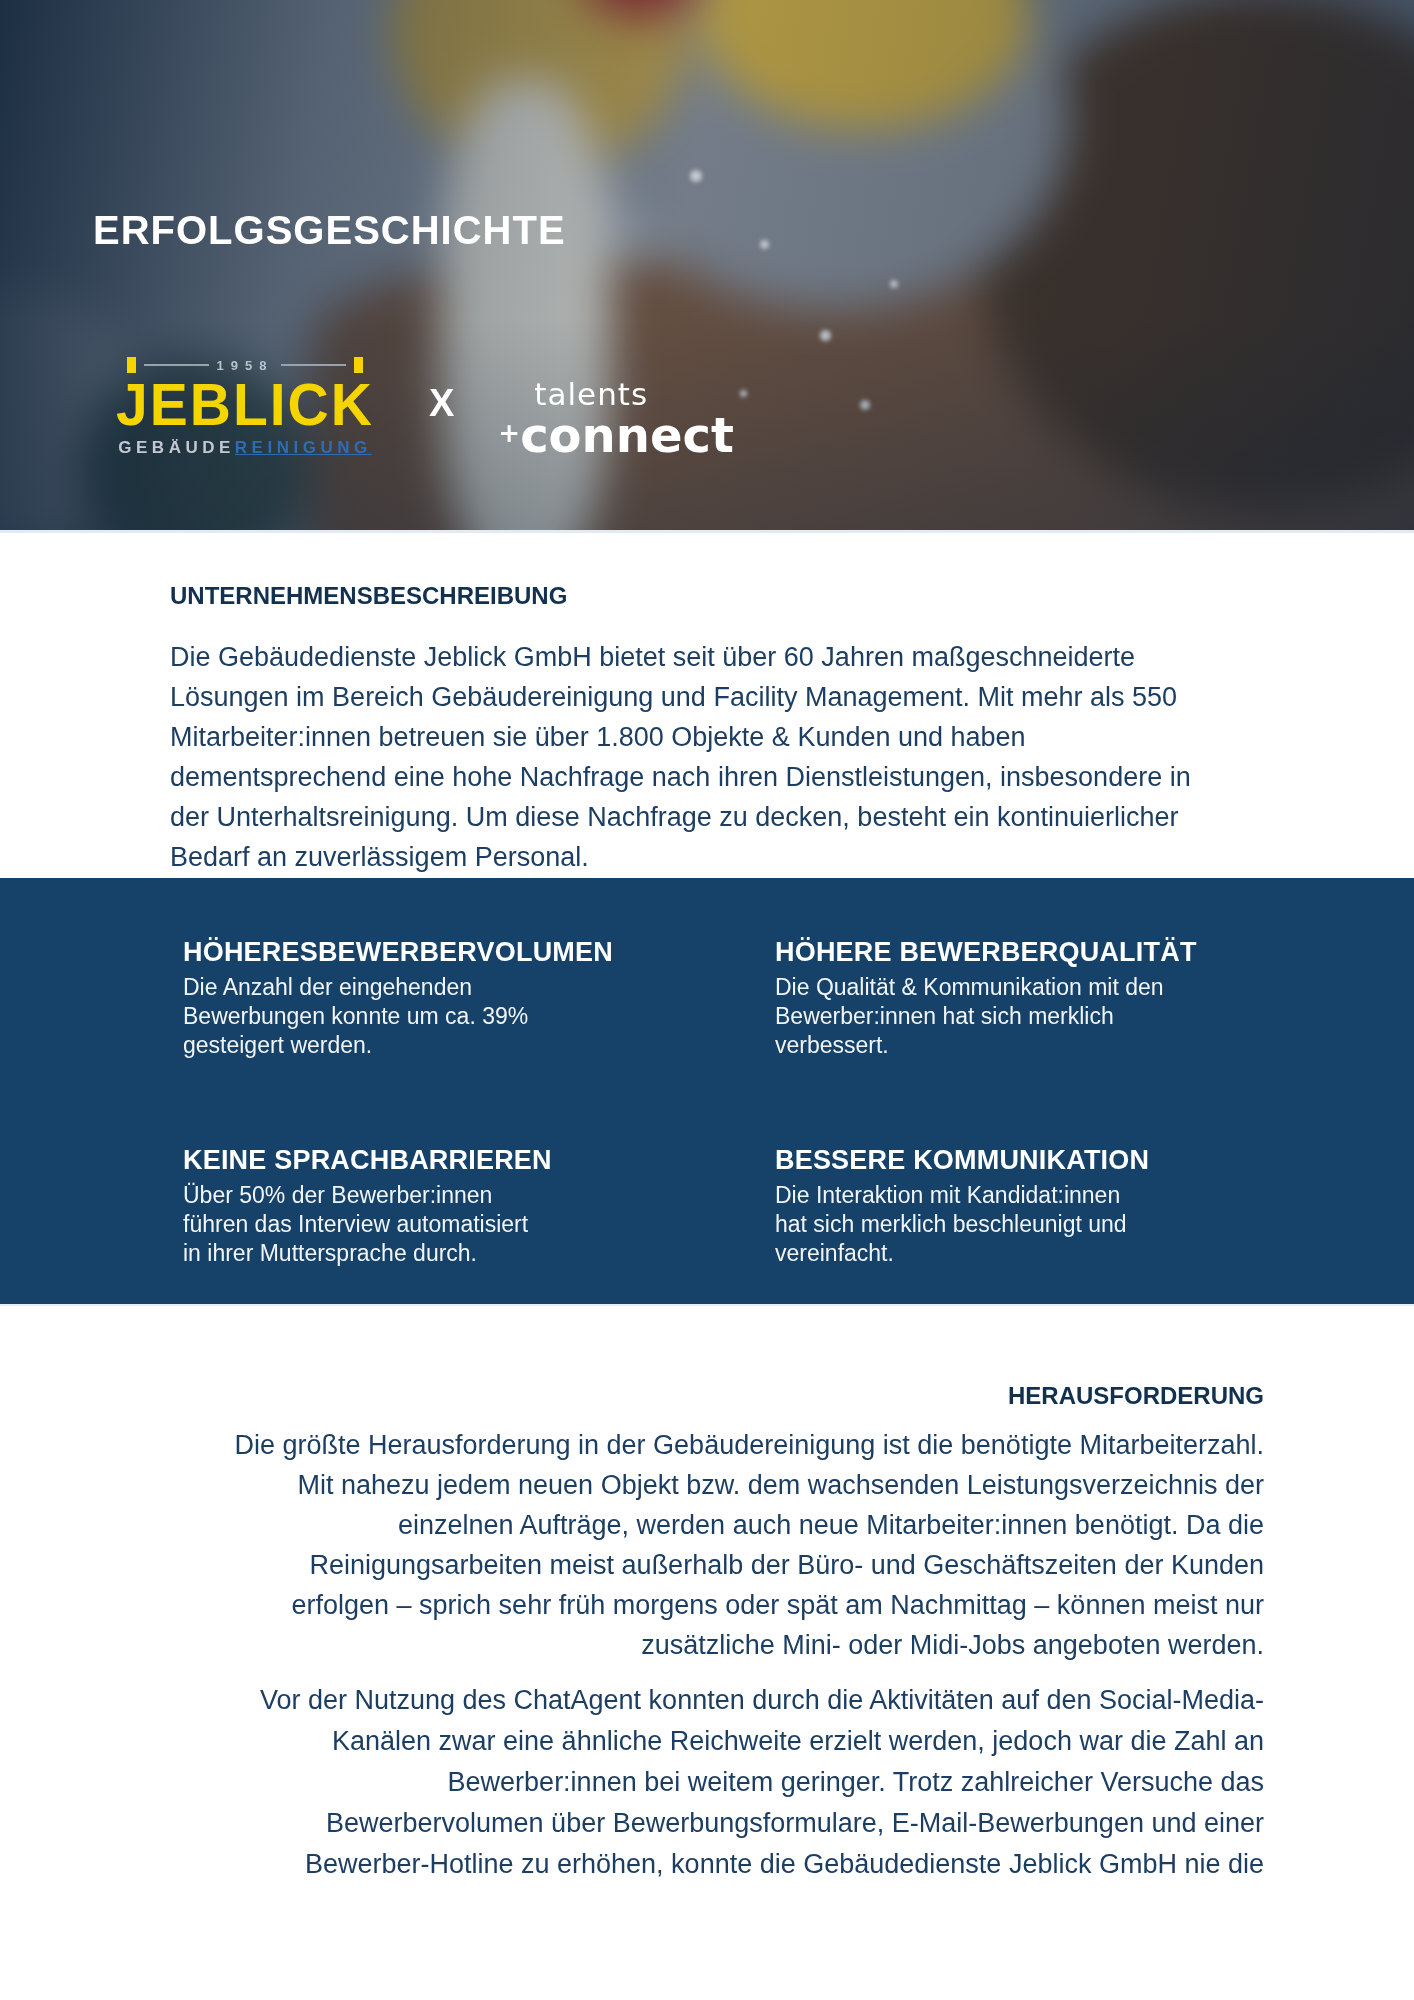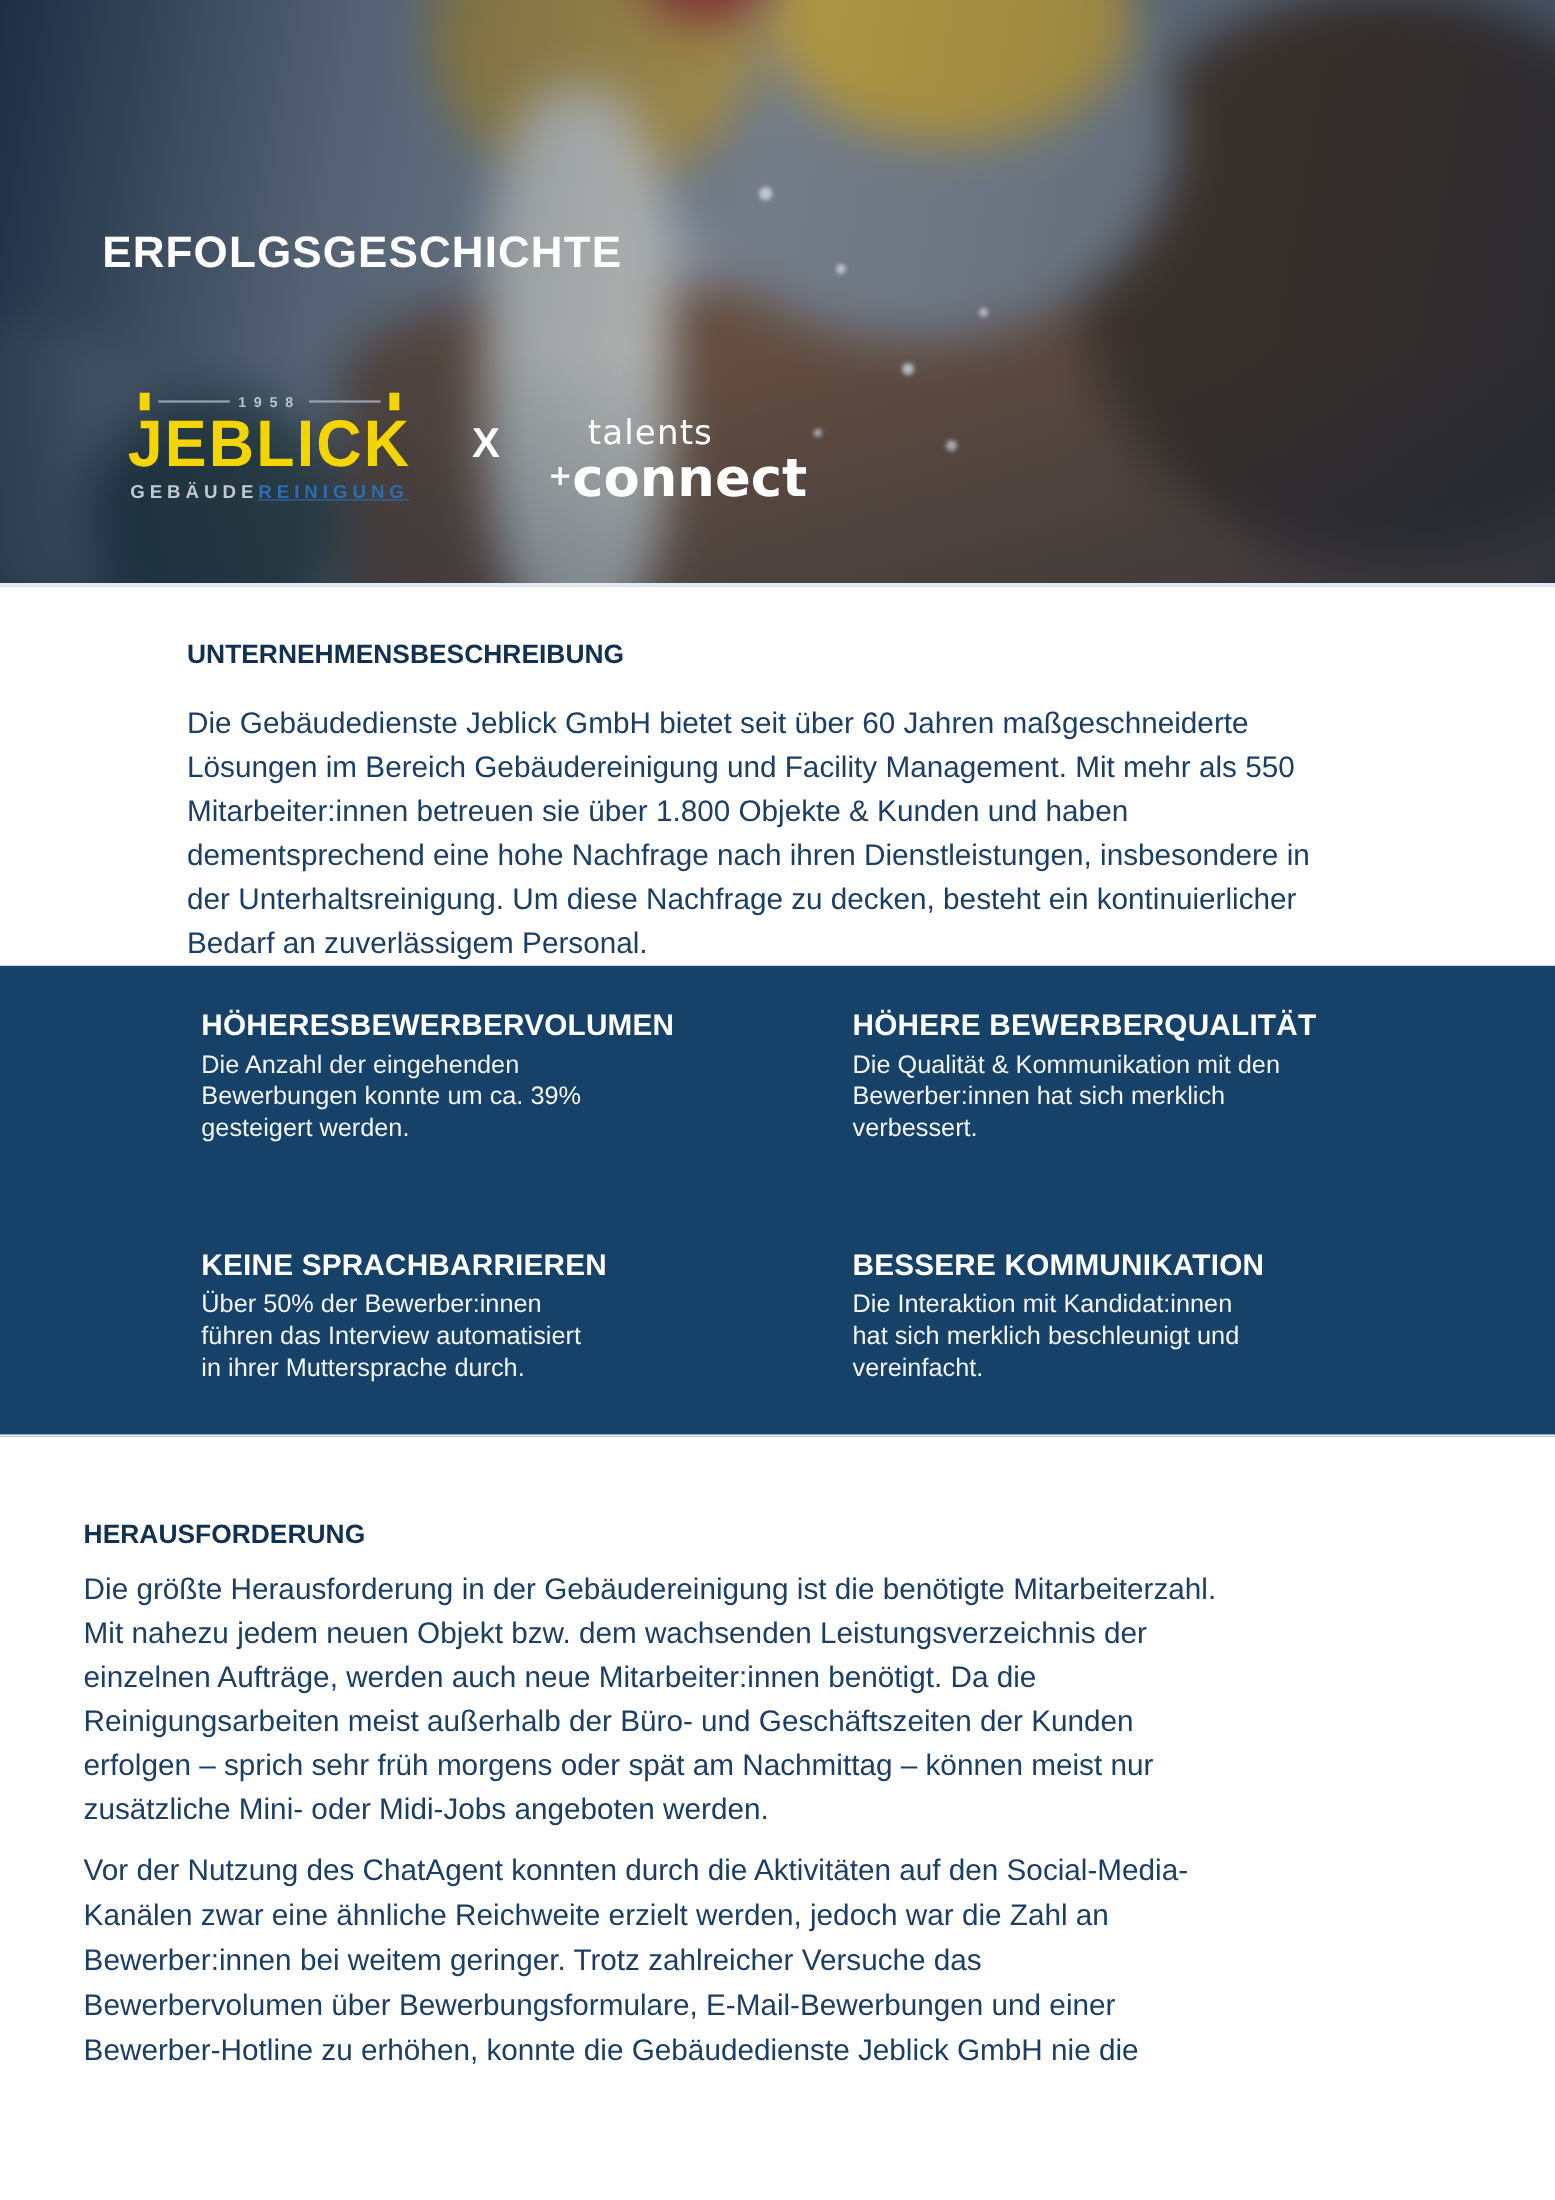--- a/index.html
+++ b/index.html
@@ -50,27 +50,27 @@
   .talents-line1{font-size:31px;font-weight:500;letter-spacing:1px;margin-left:36px;line-height:32px;}
   .talents-line2{font-size:48px;font-weight:bold;letter-spacing:0px;line-height:46px;margin-top:2px;display:flex;align-items:flex-start;}
   .talents-plus{font-size:26px;font-weight:bold;line-height:30px;margin-top:6px;}
 
   
   .section-company{box-sizing:border-box;height:345px;padding:48px 150px 0 170px;}
   .sec-heading{color:#12304f;font-size:24px;font-weight:bold;letter-spacing:0px;line-height:30px;}
   .body-text{color:#1d3e63;font-size:27px;line-height:40px;white-space:pre-line;margin-top:26px;}
 
   
-  .stats{box-sizing:border-box;height:428px;background:#164269;padding:37px 60px 0 183px;
+  .stats{box-sizing:border-box;height:428px;background:#164269;padding:57px 60px 0 183px;
     display:grid;grid-template-columns:592px auto;grid-row-gap:46px;border-bottom:2px solid #e6eef6;}
   .stat-heading{color:#ffffff;font-size:27px;font-weight:bold;letter-spacing:0.2px;line-height:34px;}
   .stat-body{color:#f2f5f8;font-size:23px;line-height:29px;white-space:pre-line;margin-top:4px;}
 
   
-  .section-challenge{box-sizing:border-box;padding:75px 150px 0 76px;}
+  .section-challenge{box-sizing:border-box;padding:75px 150px 0 76px;text-align:right;}
   .section-challenge .body-text{margin-top:14px;}
   .body-text.p2{margin-top:15px;line-height:41px;}
 </style>
 </head>
 <body>
 
 <div class="page">
 
   <div class="hero">
     <div class="blur-layer">

